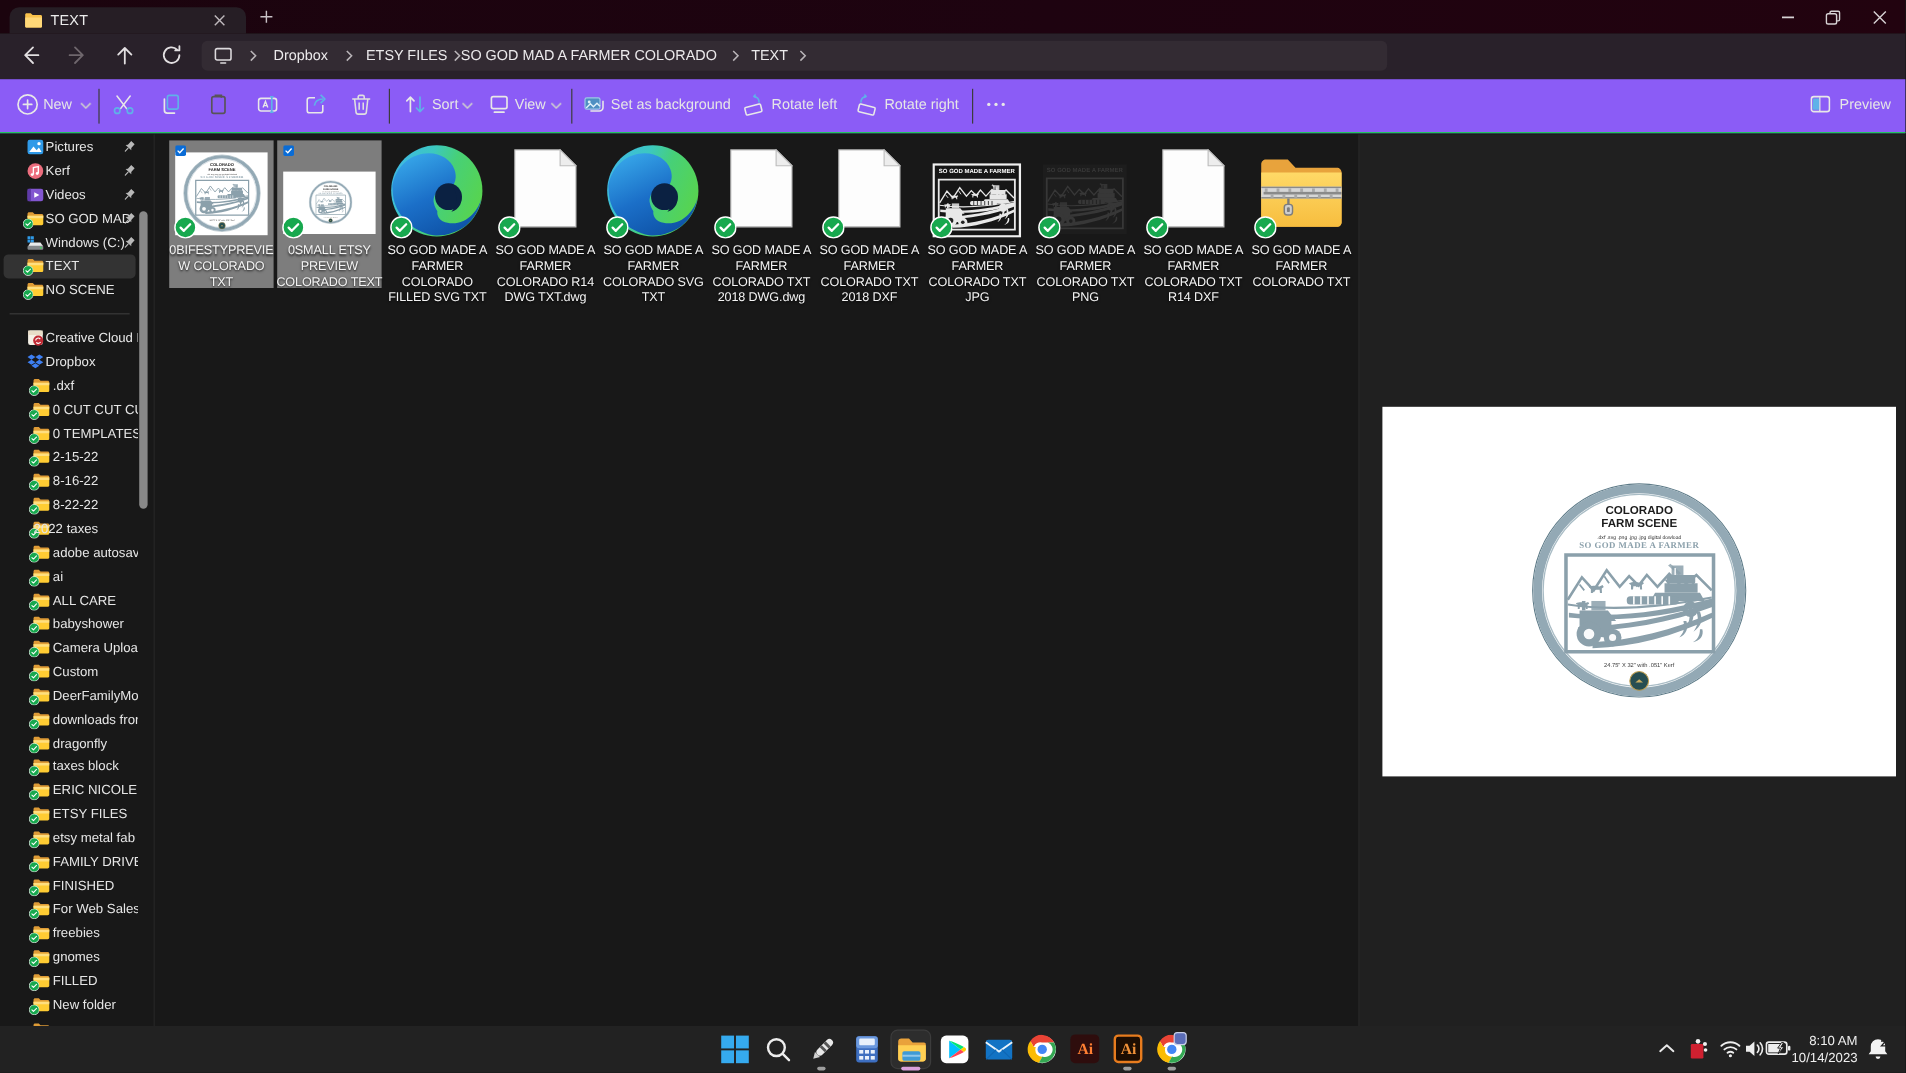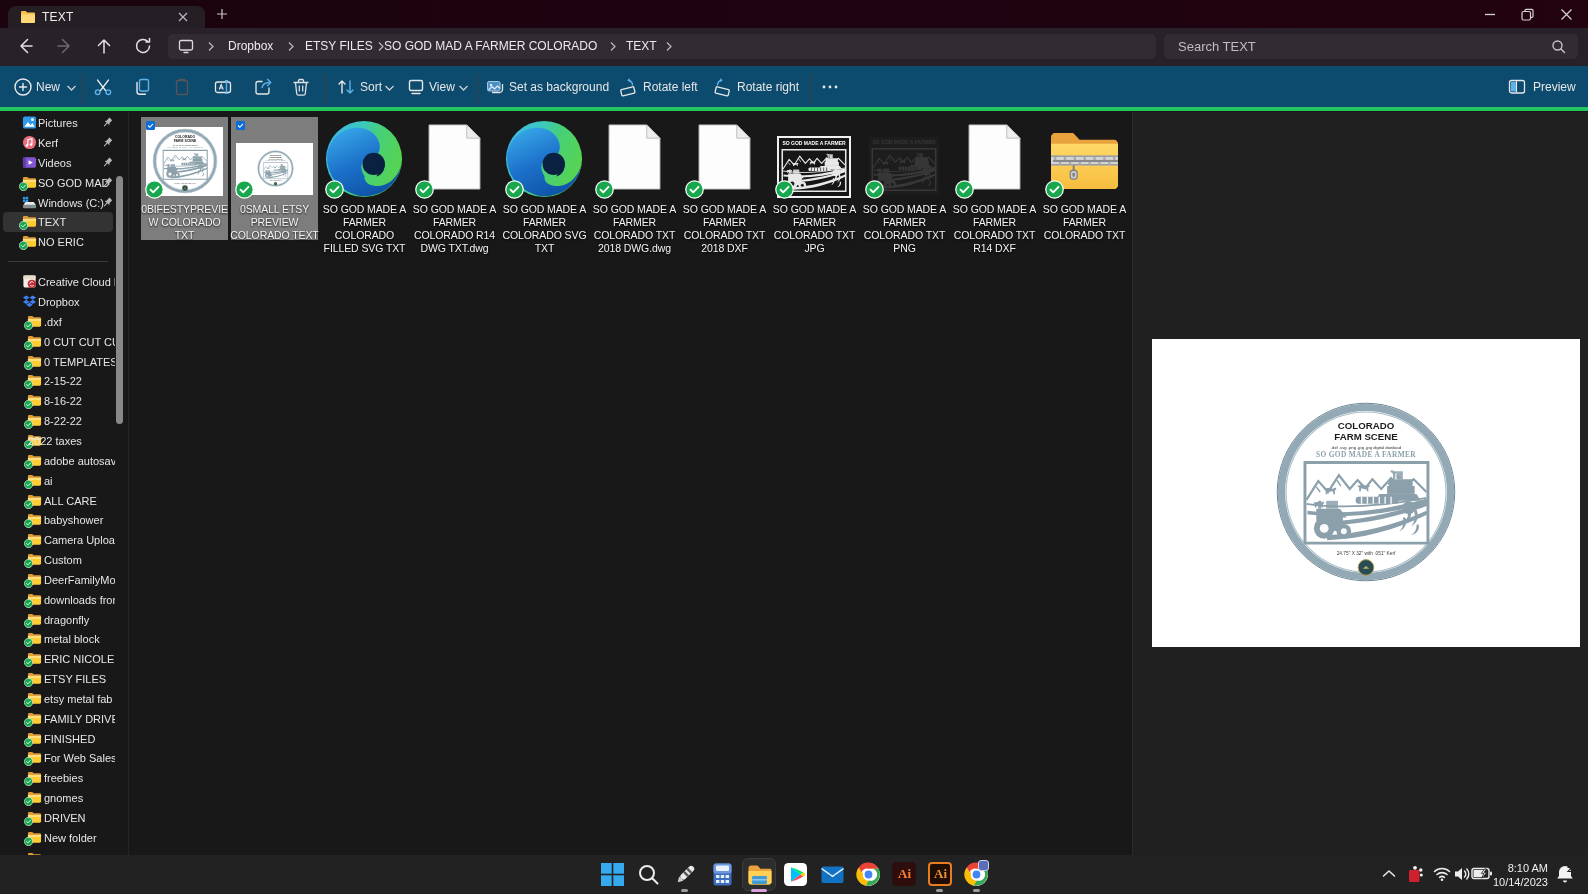--- a/index.html
+++ b/index.html
@@ -20,22 +20,22 @@
 .navico { position:absolute; top:5px; width:26px; height:26px; }
 #addrfield { position:absolute; left:168px; top:6px; width:988px; height:25px;
   background:#332b33; border-radius:5px; }
 #searchfield { position:absolute; left:1164px; top:6px; width:414px; height:25px;
   background:#332b33; border-radius:5px; color:#c0bbbf; font-size:13px; line-height:25px; }
 #searchfield span { position:absolute; left:14px; top:0px; }
 .crumb { position:absolute; top:0; height:25px; line-height:25px; font-size:12px; color:#eceaec; white-space:nowrap; }
 .chev { position:absolute; top:7px; width:10px; height:11px; }
 
 
-#toolbar { position:absolute; left:0; top:66px; width:1588px; height:45px; background:#0c4a6e;
-  border-bottom:4px solid #22c55e; }
+#toolbar { position:absolute; left:0; top:66px; width:1588px; height:45px; background:#8b5cf6;
+  border-bottom:1px solid #22c55e; }
 .tb-sep { position:absolute; top:8px; width:1px; height:29px; background:#3c3c3c; }
 .tb-label { position:absolute; top:14px; font-size:12px; color:#e6e6e6; white-space:nowrap; }
 .tb-ico { position:absolute; top:11px; width:20px; height:20px; }
 .tb-chev { position:absolute; width:11px; height:8px; }
 
 
 #main { position:absolute; left:0; top:112px; width:1588px; height:743px; background:#181818; }
 #pane-sep { position:absolute; left:1132px; top:0; width:1px; height:743px; background:#2a2a2a; }
 #preview-pane { position:absolute; left:1133px; top:0; width:455px; height:743px; background:#202020; }
 #preview-img { position:absolute; left:19px; top:227px; width:428px; height:308px; background:#ffffff; }
@@ -251,27 +251,20 @@
         </svg>
       <span class="crumb" style="left:216px">SO GOD MAD A FARMER COLORADO</span>
       <svg class="chev" style="left:440px" viewBox="0 0 10 11">
           <path d="M3 1.5l4 4-4 4" stroke="#b9b4b8" stroke-width="1.3" fill="none"></path>
         </svg>
       <span class="crumb" style="left:458px">TEXT</span>
       <svg class="chev" style="left:496px" viewBox="0 0 10 11">
           <path d="M3 1.5l4 4-4 4" stroke="#b9b4b8" stroke-width="1.3" fill="none"></path>
         </svg>
     </div>
-    <div id="searchfield">
-      <span>Search TEXT</span>
-      <svg class="abs" style="right:12px;top:5px" width="15" height="15" viewBox="0 0 15 15">
-          <circle cx="6.5" cy="6.5" r="4.5" fill="none" stroke="#c5c0c4" stroke-width="1.4"></circle>
-          <path d="M10 10l3.5 3.5" stroke="#c5c0c4" stroke-width="1.4" stroke-linecap="round"></path>
-        </svg>
-    </div>
   </div>
   <div id="toolbar">
     <svg class="tb-ico" style="left:13px" viewBox="0 0 20 20">
         <circle cx="10" cy="10" r="8" fill="none" stroke="#e8e8e8" stroke-width="1.4"></circle>
         <path d="M10 6.5v7M6.5 10h7" stroke="#e8e8e8" stroke-width="1.4" stroke-linecap="round"></path>
       </svg>
     <span class="tb-label" style="left:36px">New</span>
     <svg class="tb-chev" style="left:66px;top:84px;position:fixed" width="11" height="8" viewBox="0 0 11 8">
         <path d="M1.5 2l4 4 4-4" stroke="#cfcfcf" stroke-width="1.3" fill="none"></path>
       </svg>
@@ -442,21 +435,21 @@
           </svg>
           <span class="stx" style="left:38px">TEXT</span>
         </div>
     <div class="srow" style="top:120px">
           <svg class="sic" style="left:22px;top:2px" width="16" height="16">
             <use href="#fldr"></use>
           </svg>
           <svg class="abs" style="left:19px;top:9px" width="9" height="9">
             <use href="#sync" width="9" height="9"></use>
           </svg>
-          <span class="stx" style="left:38px">NO ERIC</span>
+          <span class="stx" style="left:38px">NO SCENE</span>
         </div>
     <div id="side-sep" style="top:149px"></div>
     <div class="srow" style="top:160px">
           <svg class="sic" style="left:22px;top:2px" width="16" height="16" viewBox="0 0 16 16">
             <rect x="1.5" y="1.5" width="13" height="13" rx="2" fill="#f5f0e6"></rect>
             <rect x="1.5" y="1.5" width="13" height="4" fill="#e8ddc8"></rect>
             <circle cx="10.5" cy="10.5" r="4.5" fill="#c02a34"></circle>
             <path d="M8.2 10.5a2.3 2.3 0 0 1 4.1-1.4M12.6 11.8a2.3 2.3 0 0 1-3.8.2" stroke="#fff" stroke-width="1" fill="none"></path>
           </svg>
           <span class="stx" style="left:38px">Creative Cloud Fi</span>
@@ -611,21 +604,21 @@
           </svg>
           <span class="stx" style="left:44px">dragonfly</span>
         </div>
     <div class="srow" style="top:517px">
           <svg class="sic" style="left:27px;top:2px" width="16" height="16">
             <use href="#fldr"></use>
           </svg>
           <svg class="abs" style="left:24px;top:9px" width="9" height="9">
             <use href="#sync" width="9" height="9"></use>
           </svg>
-          <span class="stx" style="left:44px">metal block</span>
+          <span class="stx" style="left:44px">taxes block</span>
         </div>
     <div class="srow" style="top:537px">
           <svg class="sic" style="left:27px;top:2px" width="16" height="16">
             <use href="#fldr"></use>
           </svg>
           <svg class="abs" style="left:24px;top:9px" width="9" height="9">
             <use href="#sync" width="9" height="9"></use>
           </svg>
           <span class="stx" style="left:44px">ERIC NICOLE NI</span>
         </div>
@@ -692,21 +685,21 @@
           </svg>
           <span class="stx" style="left:44px">gnomes</span>
         </div>
     <div class="srow" style="top:696px">
           <svg class="sic" style="left:27px;top:2px" width="16" height="16">
             <use href="#fldr"></use>
           </svg>
           <svg class="abs" style="left:24px;top:9px" width="9" height="9">
             <use href="#sync" width="9" height="9"></use>
           </svg>
-          <span class="stx" style="left:44px">DRIVEN</span>
+          <span class="stx" style="left:44px">FILLED</span>
         </div>
     <div class="srow" style="top:716px">
           <svg class="sic" style="left:27px;top:2px" width="16" height="16">
             <use href="#fldr"></use>
           </svg>
           <svg class="abs" style="left:24px;top:9px" width="9" height="9">
             <use href="#sync" width="9" height="9"></use>
           </svg>
           <span class="stx" style="left:44px">New folder</span>
         </div>

